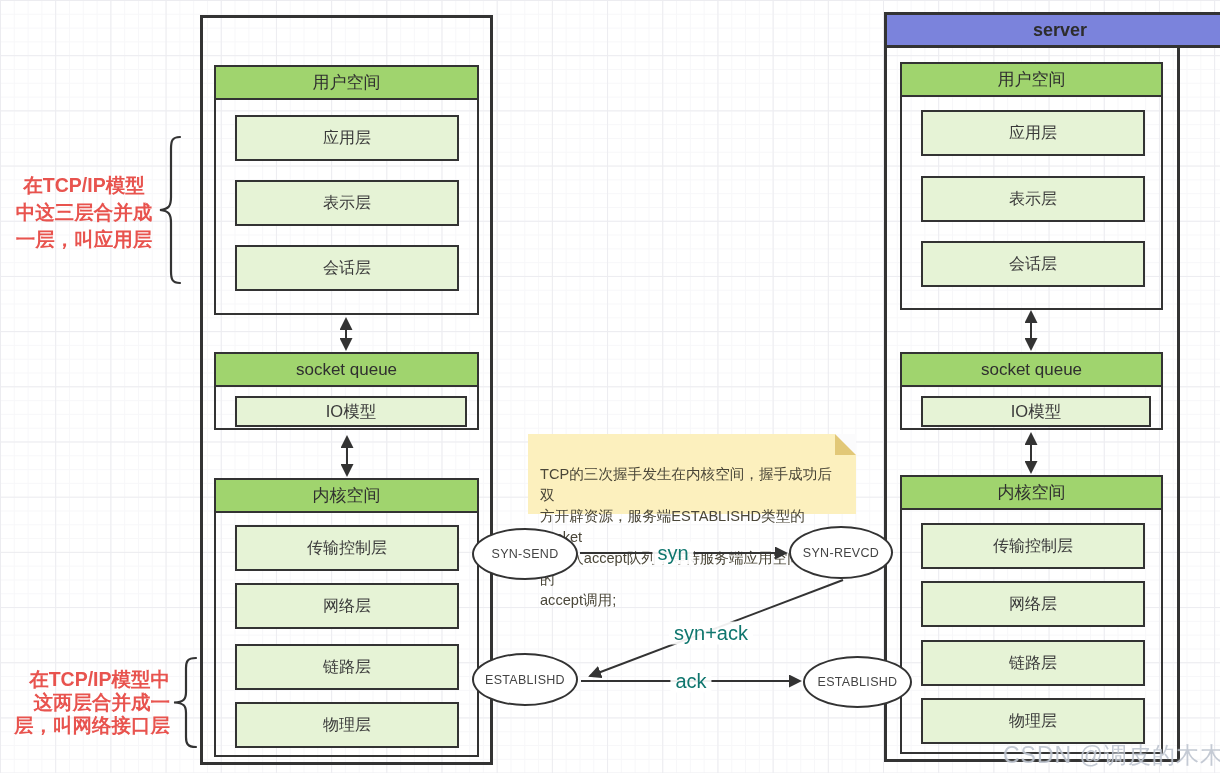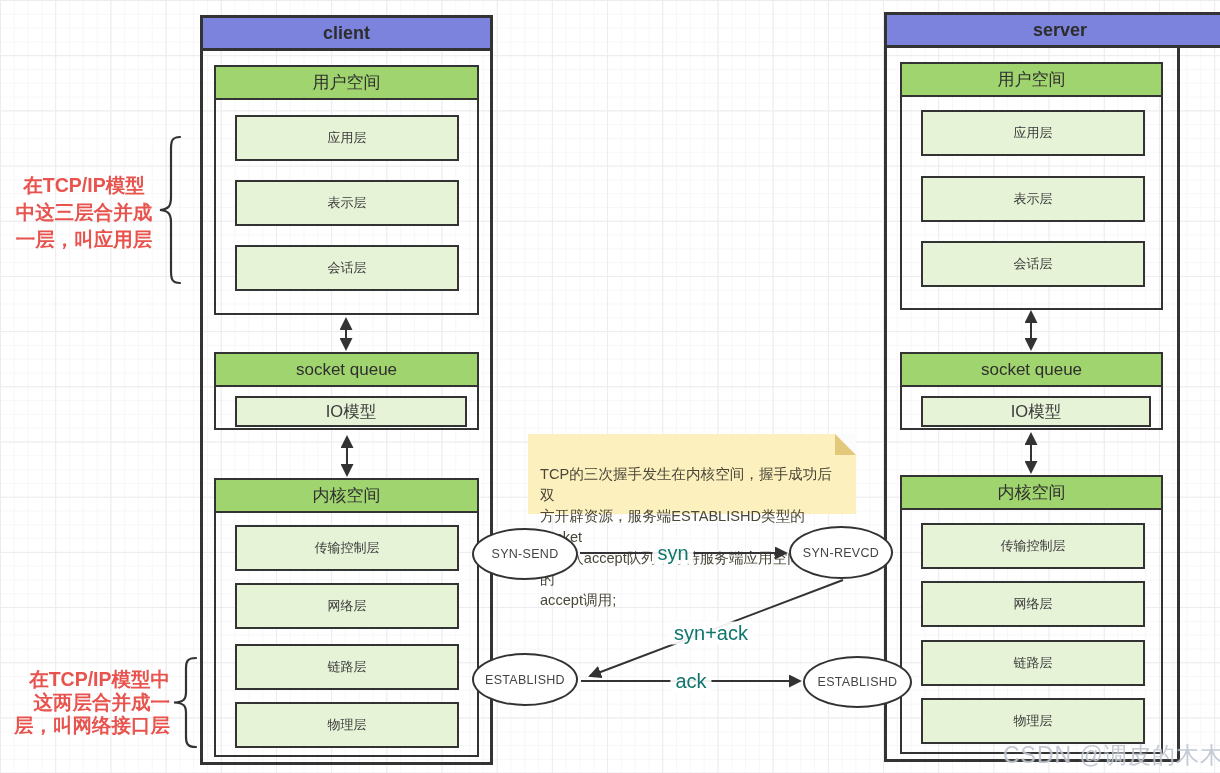--- a/index.html
+++ b/index.html
@@ -27,21 +27,21 @@
   }
   .section { border: 2px solid #333; background: transparent; z-index: 1; }
   .section-header {
     background: #A0D46E; border: 2px solid #333; z-index: 2;
     display: flex; align-items: center; justify-content: center;
     font-size: 17px; color: #2f2f2f;
   }
   .layer-box {
     background: #E6F3D6; border: 2px solid #333; z-index: 2;
     display: flex; align-items: center; justify-content: center;
-    font-size: 13px; color: #3a3a3a;
+    font-size: 16px; color: #3a3a3a;
   }
   .ellipse {
     background: #ffffff; border: 2px solid #333; border-radius: 50%;
     display: flex; align-items: center; justify-content: center;
     font-size: 12.5px; color: #444; z-index: 6; letter-spacing: 0.3px;
   }
   .msg-label {
     transform: translate(-50%, -50%);
     background: rgba(255,255,255,0.92); padding: 0 5px;
     font-size: 20px; color: #0f766e; z-index: 7; white-space: nowrap;
@@ -68,21 +68,20 @@
     font-size: 23px; color: rgba(186,193,204,0.85); z-index: 10; white-space: nowrap;
     text-shadow: 0 0 2px rgba(255,255,255,0.5); letter-spacing: 1px;
   }
 </style>
 </head>
 <body>
 
 <div id="canvas">
 
   <div class="abs outer-box" style="left:200px; top:15px; width:293px; height:750px;"></div>
-  <div class="abs outer-header" style="left:200px; top:15px; width:293px; height:36px;">client</div>
 
   <div class="abs section" style="left:214px; top:65px; width:265px; height:250px;"></div>
   <div class="abs section-header" style="left:214px; top:65px; width:265px; height:35px;">用户空间</div>
   <div class="abs layer-box" style="left:235px; top:115px; width:224px; height:46px;">应用层</div>
   <div class="abs layer-box" style="left:235px; top:180px; width:224px; height:46px;">表示层</div>
   <div class="abs layer-box" style="left:235px; top:245px; width:224px; height:46px;">会话层</div>
 
   <div class="abs section" style="left:214px; top:352px; width:265px; height:78px;"></div>
   <div class="abs section-header" style="left:214px; top:352px; width:265px; height:35px;">socket queue</div>
   <div class="abs layer-box" style="left:235px; top:396px; width:232px; height:31px; font-size:16.5px;">IO模型</div>

